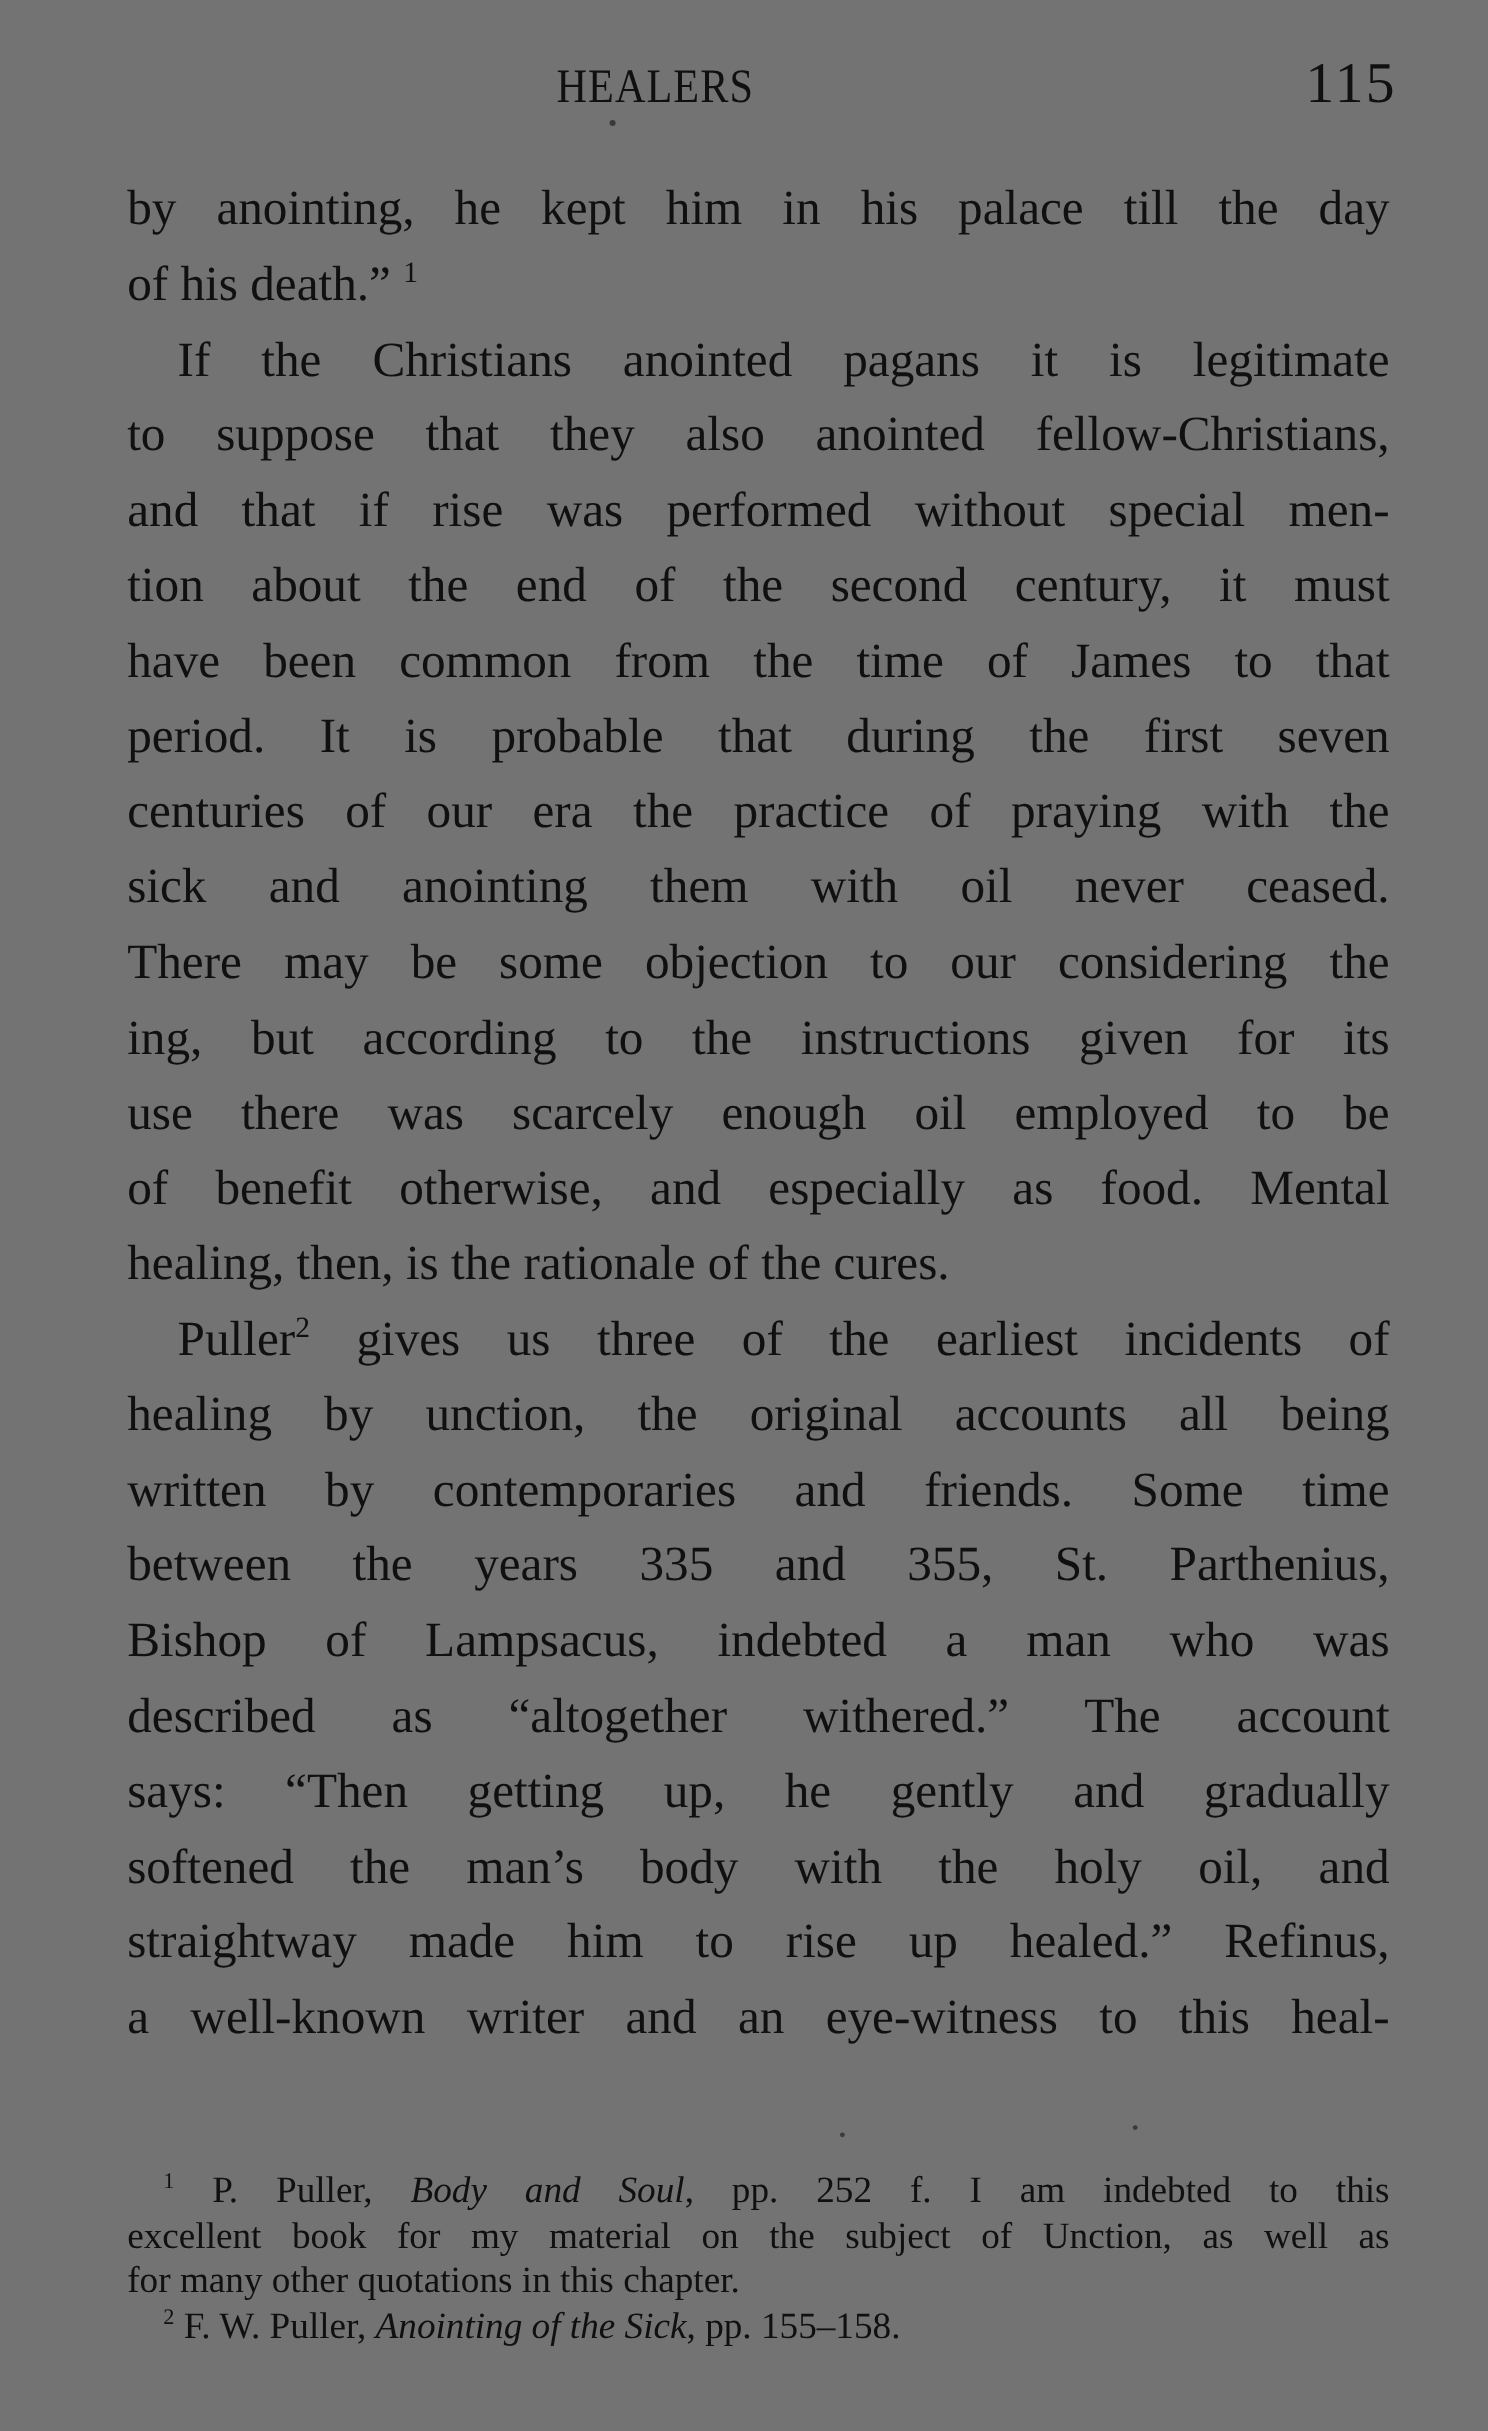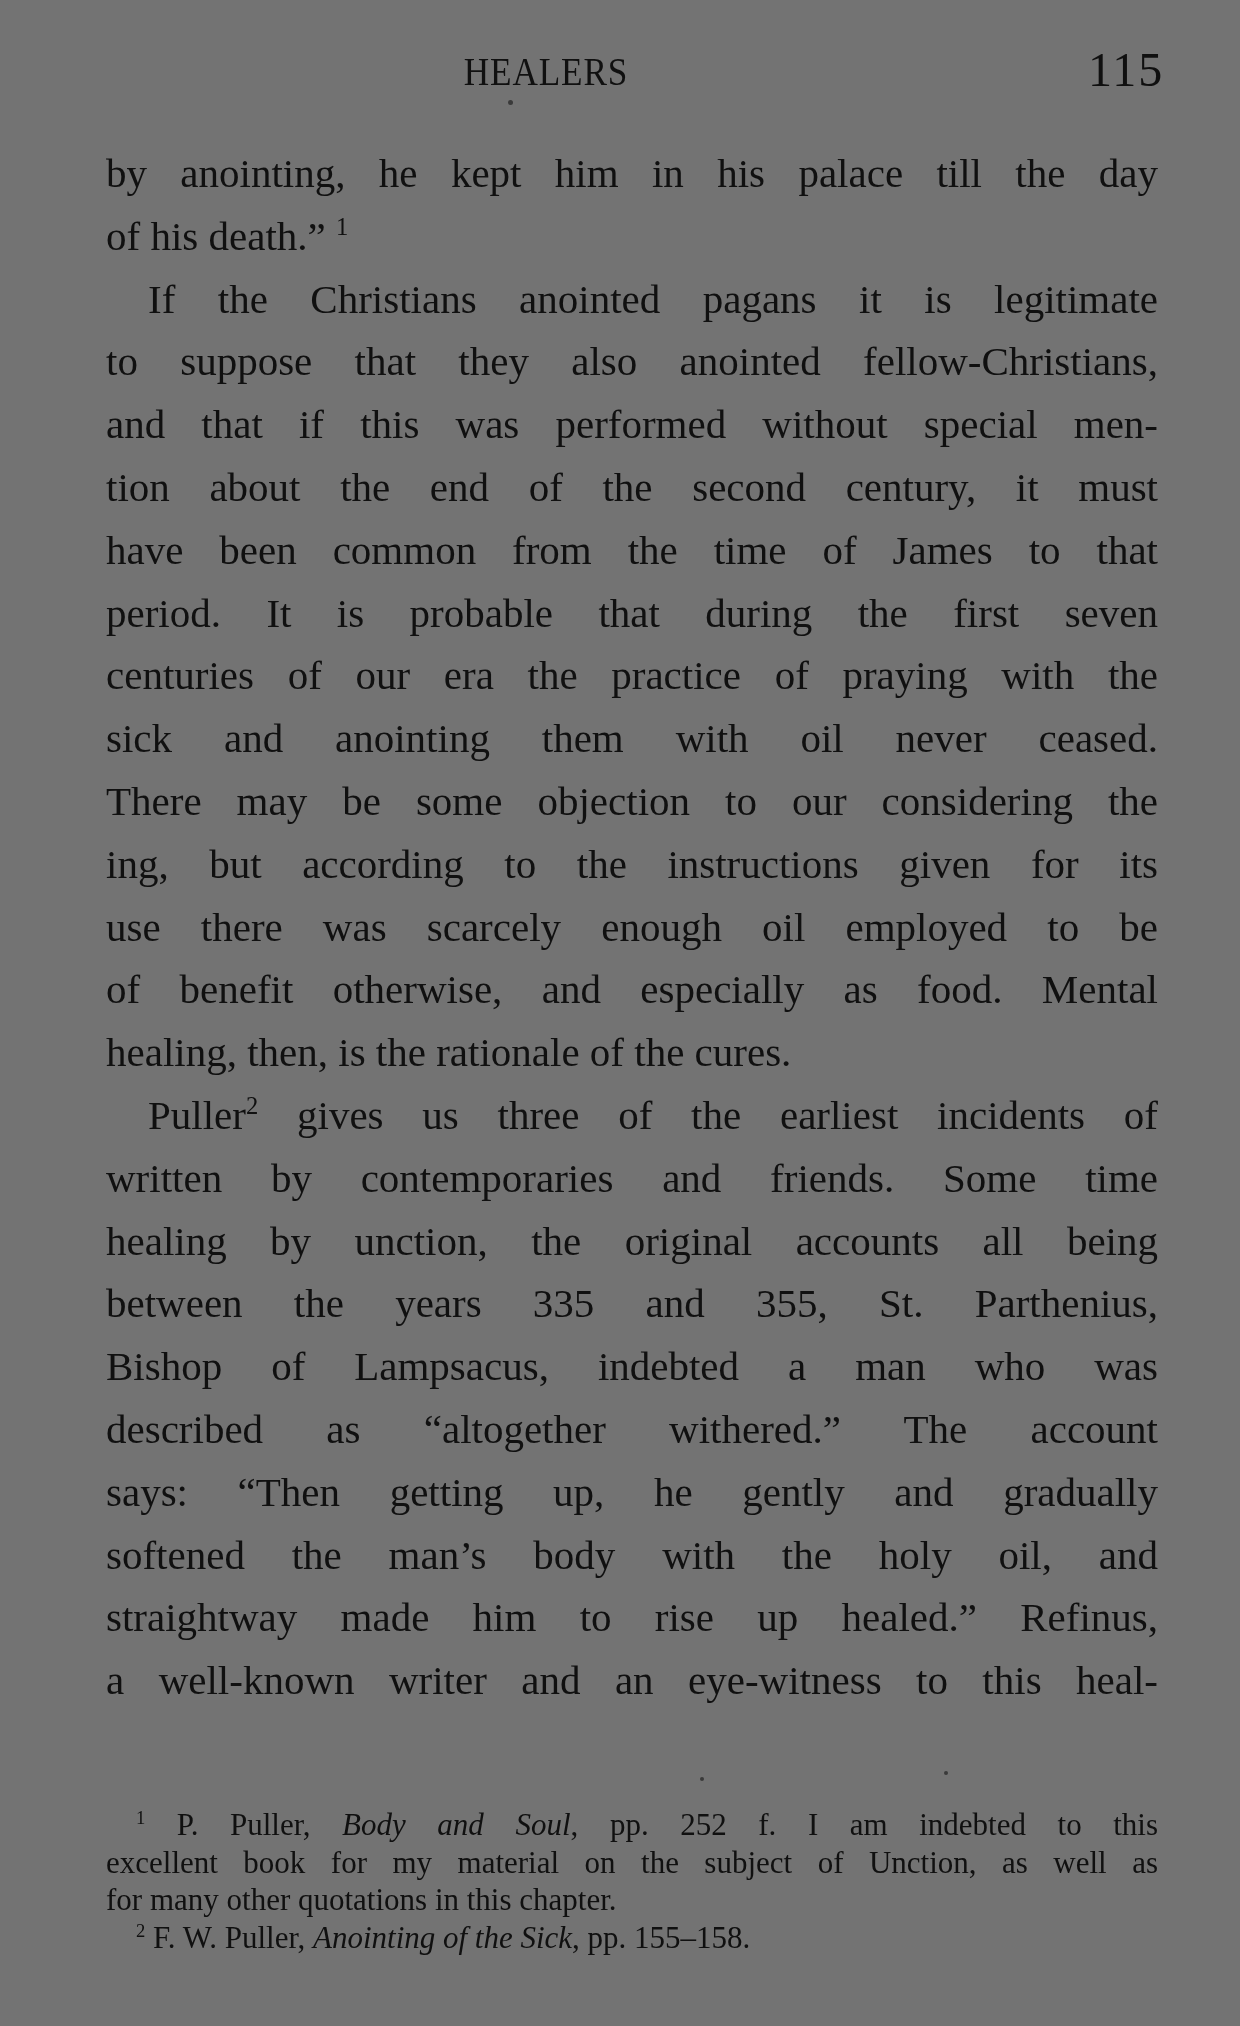--- a/index.html
+++ b/index.html
@@ -78,34 +78,34 @@
   <div>
     <span class="running-title">HEALERS</span>
     <span class="page-num">115</span>
   </div>
 
   <div class="body-text">
       <div class="line"><span>by anointing, he kept him in his palace till the day</span></div>
       <div class="line no-just"><span>of his death.” </span><span class="sup">1</span></div>
       <div class="line indent"><span>If the Christians anointed pagans it is legitimate</span></div>
       <div class="line"><span>to suppose that they also anointed fellow-Christians,</span></div>
-      <div class="line"><span>and that if this was performed without special men-</span></div>
+      <div class="line"><span>and that if rise was performed without special men-</span></div>
       <div class="line"><span>tion about the end of the second century, it must</span></div>
       <div class="line"><span>have been common from the time of James to that</span></div>
       <div class="line"><span>period. It is probable that during the first seven</span></div>
       <div class="line"><span>centuries of our era the practice of praying with the</span></div>
       <div class="line"><span>sick and anointing them with oil never ceased.</span></div>
       <div class="line"><span>There may be some objection to our considering the</span></div>
       <div class="line"><span>ing, but according to the instructions given for its</span></div>
       <div class="line"><span>use there was scarcely enough oil employed to be</span></div>
       <div class="line"><span>of benefit otherwise, and especially as food. Mental</span></div>
       <div class="line no-just"><span>healing, then, is the rationale of the cures.</span></div>
       <div class="line indent"><span>Puller</span><span class="sup">2</span><span> gives us three of the earliest incidents of</span></div>
+      <div class="line"><span>healing by unction, the original accounts all being</span></div>
       <div class="line"><span>written by contemporaries and friends. Some time</span></div>
-      <div class="line"><span>healing by unction, the original accounts all being</span></div>
       <div class="line"><span>between the years 335 and 355, St. Parthenius,</span></div>
       <div class="line"><span>Bishop of Lampsacus, indebted a man who was</span></div>
       <div class="line"><span>described as “altogether withered.” The account</span></div>
       <div class="line"><span>says: “Then getting up, he gently and gradually</span></div>
       <div class="line"><span>softened the man’s body with the holy oil, and</span></div>
       <div class="line"><span>straightway made him to rise up healed.” Refinus,</span></div>
       <div class="line"><span>a well-known writer and an eye-witness to this heal-</span></div>
     </div>
 
   <div class="footnotes">

